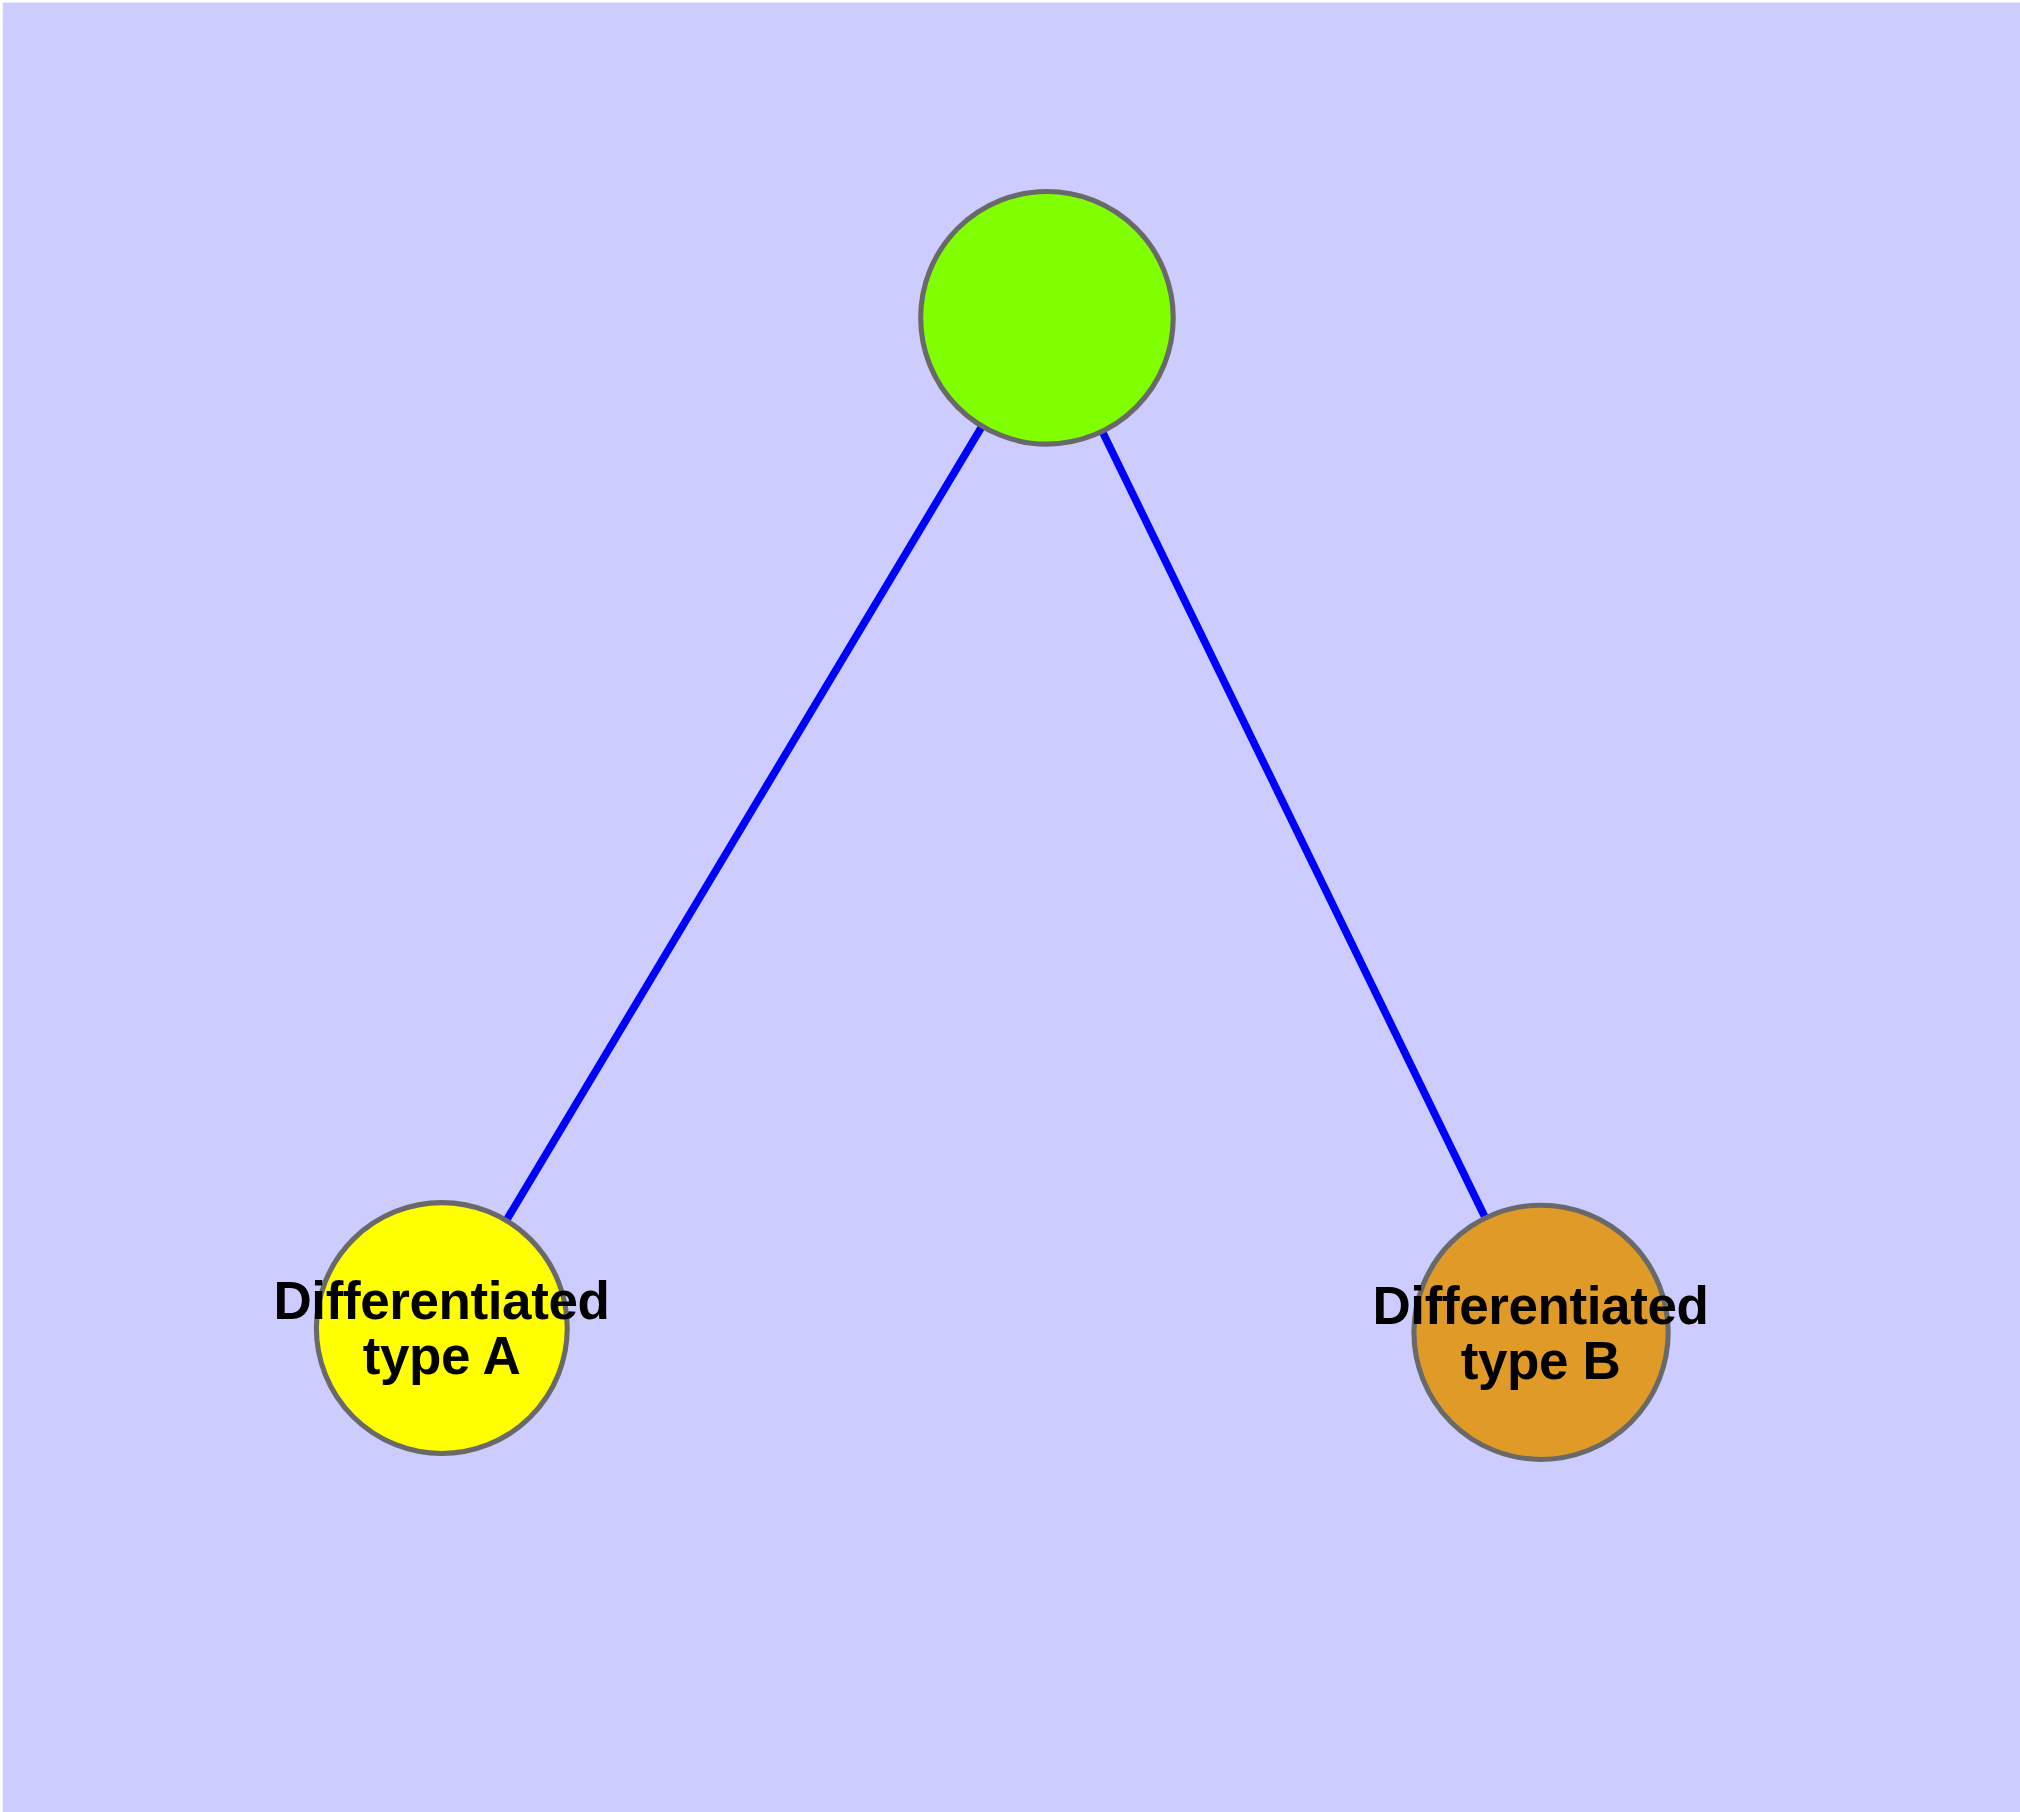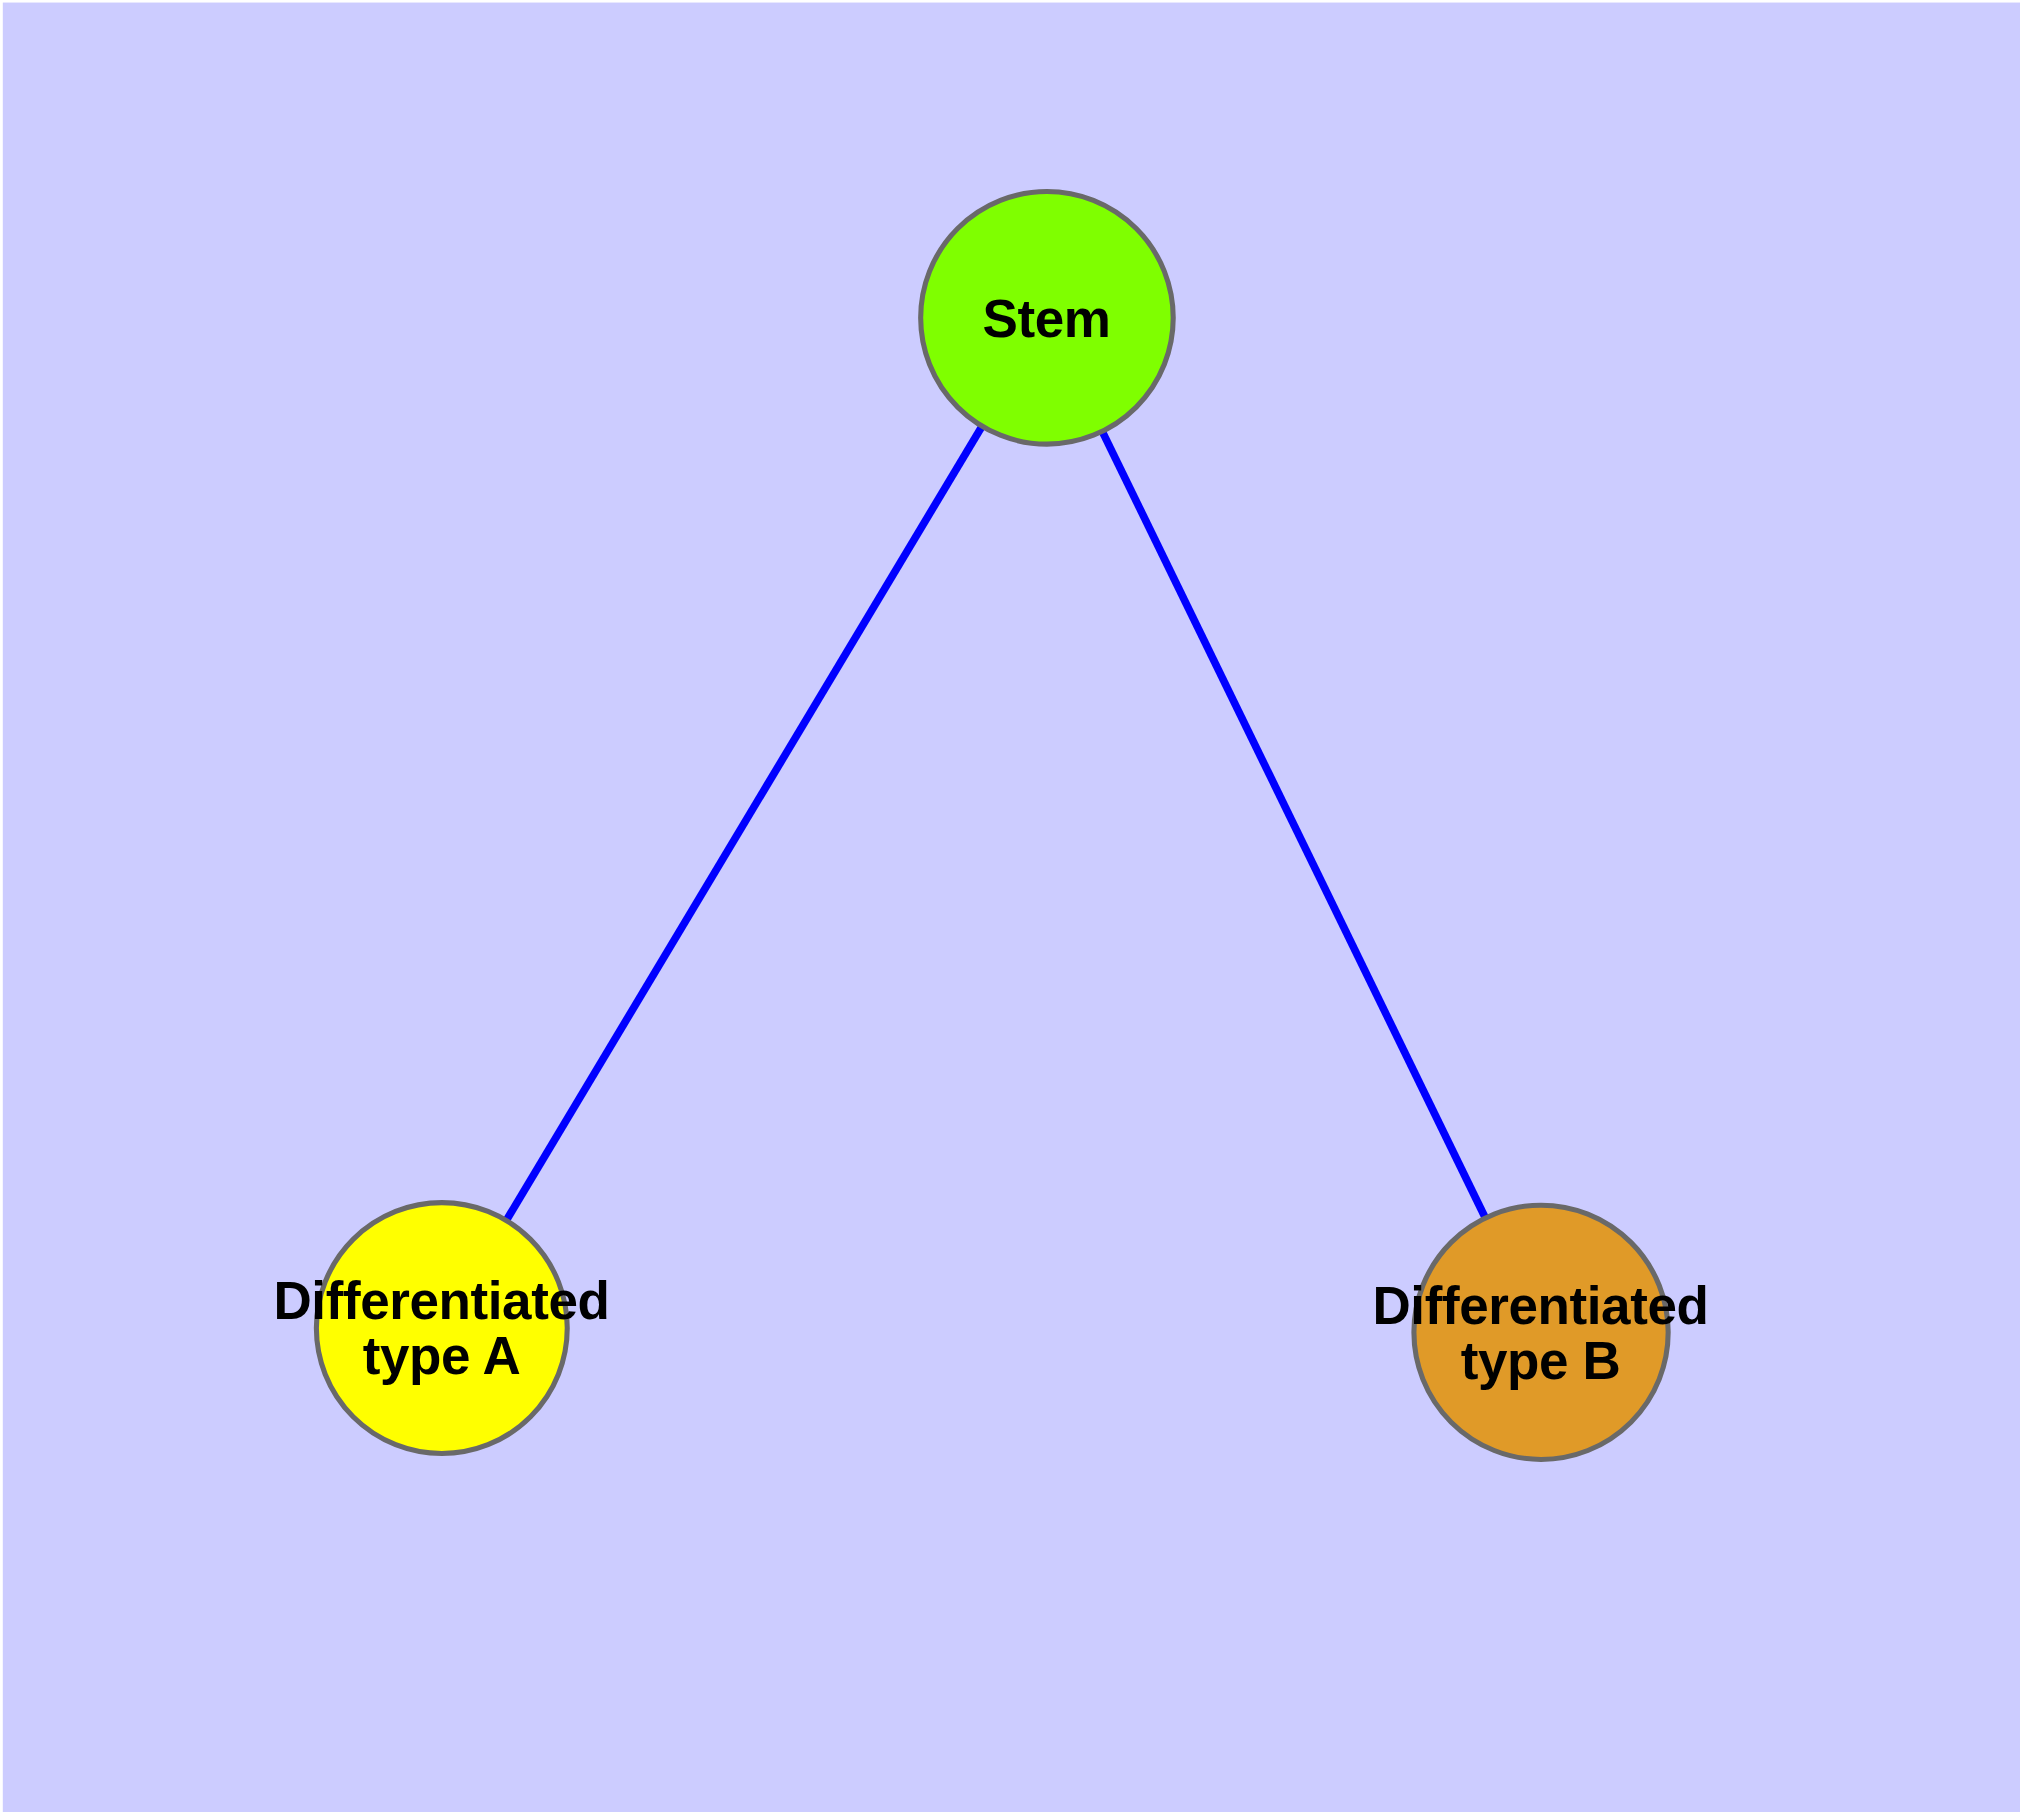--- a/index.html
+++ b/index.html
@@ -54,20 +54,19 @@
       <line id="edge-1" x1="1299.8056532603673" y1="508.05723319495655" x2="1752.7564707040897" y2="1438.043731445618" stroke="#0000ff" stroke-width="9" stroke-linecap="butt"></line>
     </g>
 
     <g id="node-layer">
       <circle id="node-0" cx="1235" cy="375" r="149" fill="#7fff00" stroke="#696969" stroke-width="6"></circle>
       <circle id="node-1" cx="521" cy="1567" r="148" fill="#ffff00" stroke="#696969" stroke-width="6"></circle>
       <circle id="node-2" cx="1818" cy="1572" r="150" fill="#e09a28" stroke="#696969" stroke-width="6"></circle>
     </g>
   </svg>
 
-  <div class="node-label" id="label-0" style="font-size: 53px; color: rgb(0, 0, 0); font-weight: bold; width: 763px; left: 665px; top: 291px;">Stem</div>
   <div class="node-label" id="label-1" style="font-size: 53px; color: rgb(0, 0, 0); font-weight: bold; width: 763px; left: 60px; top: 1273px;">Differentiated
 type A</div>
   <div class="node-label" id="label-2" style="font-size: 53px; color: rgb(0, 0, 0); font-weight: bold; width: 763px; left: 1159px; top: 1278px;">Differentiated
 type B</div>
 
 </div>
 
 
 </body></html>

